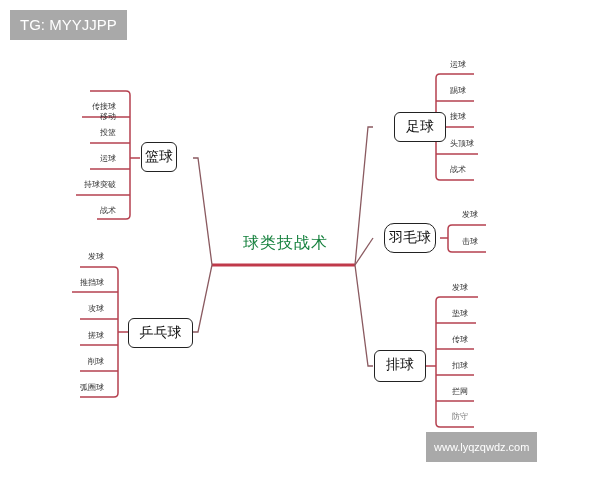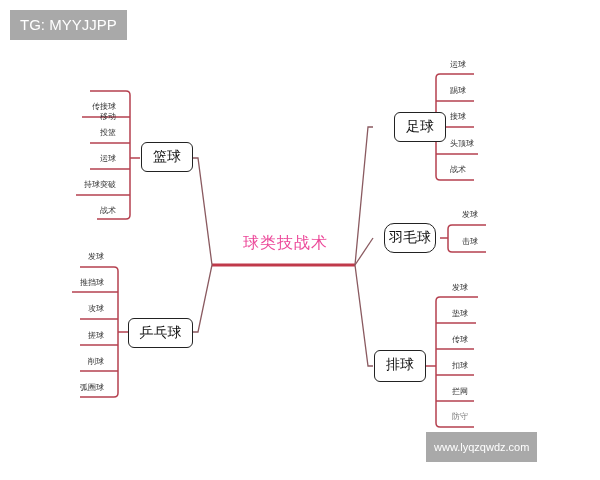--- a/index.html
+++ b/index.html
@@ -15,21 +15,21 @@
   }
   #wm-top { left: 10px; top: 10px; }
   #wm-bottom { left: 426px; top: 432px; font-size: 11px; padding: 0 8px; }
   svg.lines { position: absolute; left: 0; top: 0; }
   .node {
     position: absolute; border: 1.5px solid #222; border-radius: 6px;
     background: #fff; color: #111; text-align: center;
     box-sizing: border-box; font-size: 14px;
   }
   .root-label {
-    position: absolute; font-size: 16px; color: #ec4899; letter-spacing: 1px;
+    position: absolute; font-size: 16px; color: #15803d; letter-spacing: 1px;
     left: 243px; top: 233px;
   }
   .leaf {
     position: absolute; font-size: 8px; color: #333; white-space: nowrap;
   }
 </style>
 </head>
 <body>
 
 <div class="watermark" id="wm-top">TG: MYYJJPP</div>
@@ -79,21 +79,21 @@
     <path d="M478,297 H440 Q436,297 436,301 V423 Q436,427 440,427 H474"></path>
     <line x1="436" y1="323" x2="476" y2="323"></line>
     <line x1="436" y1="349" x2="474" y2="349"></line>
     <line x1="436" y1="375" x2="474" y2="375"></line>
     <line x1="436" y1="401" x2="474" y2="401"></line>
   </g>
 </svg>
 
 <div class="root-label">球类技战术</div>
 
-<div class="node" style="left:141px; top:142px; width:52px; height:30px; line-height:27px;">篮球</div>
+<div class="node" style="left:141px; top:142px; width:36px; height:30px; line-height:27px;">篮球</div>
 <div class="node" style="left:128px; top:318px; width:65px; height:30px; line-height:27px;">乒乓球</div>
 <div class="node" style="left:394px; top:112px; width:52px; height:30px; line-height:27px;">足球</div>
 <div class="node" style="left:384px; top:223px; width:52px; height:30px; line-height:27px;border-radius:10px;">羽毛球</div>
 <div class="node" style="left:374px; top:350px; width:52px; height:32px; line-height:27px;">排球</div>
 
 <span class="leaf" style="left:100px; top:75px;margin-top:36px;">移动</span>
 <span class="leaf" style="left:92px; top:101px;">传接球</span>
 <span class="leaf" style="left:100px; top:127px;">投篮</span>
 <span class="leaf" style="left:100px; top:153px;">运球</span>
 <span class="leaf" style="left:84px; top:179px;">持球突破</span>

